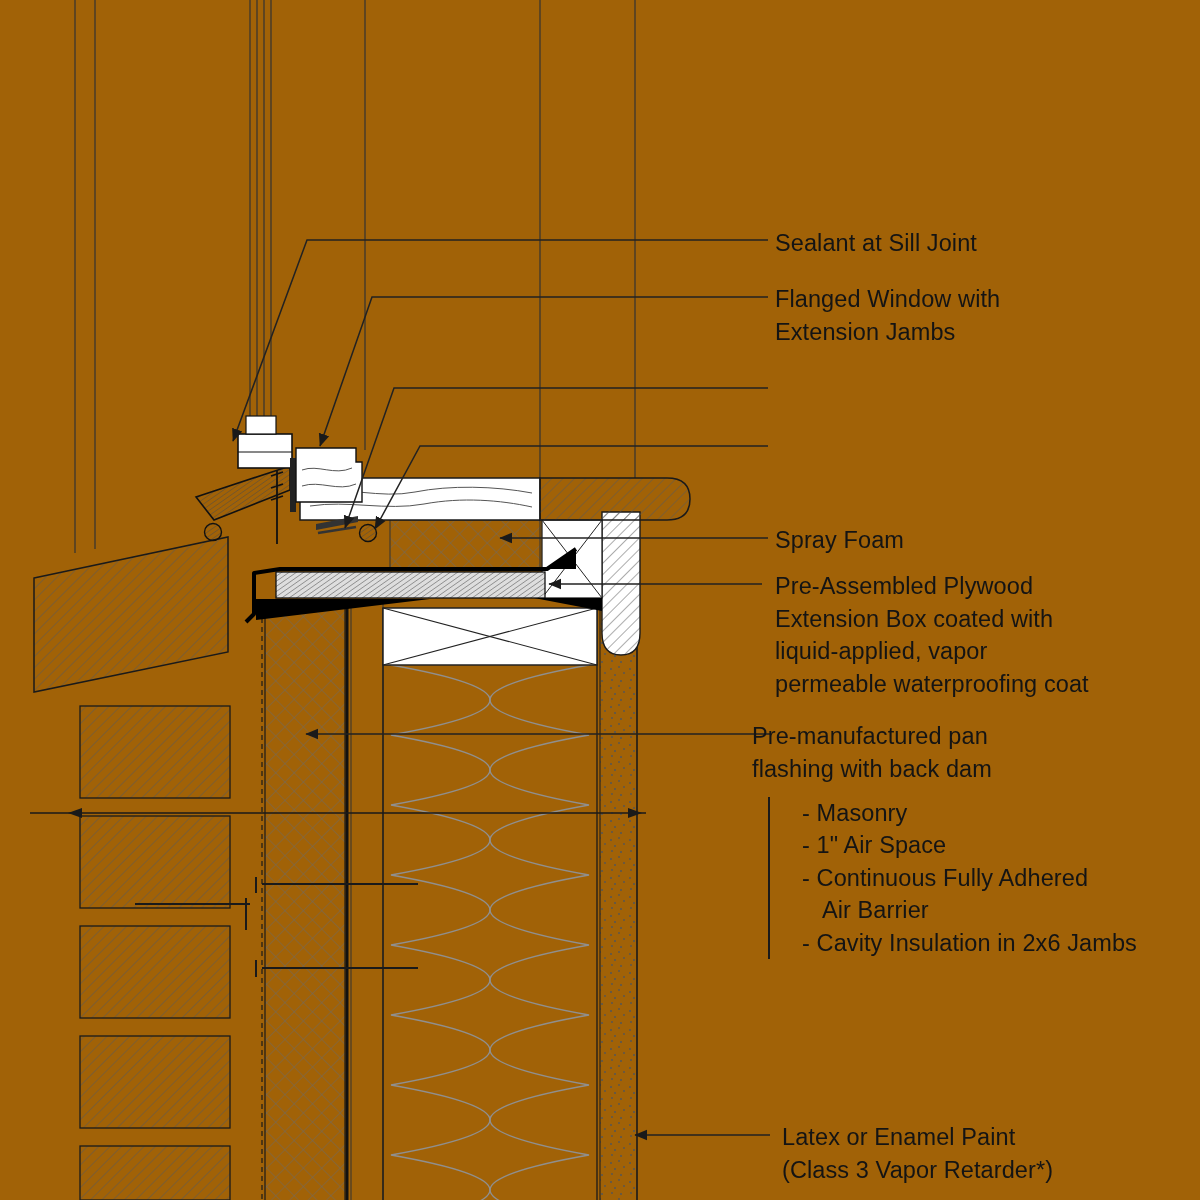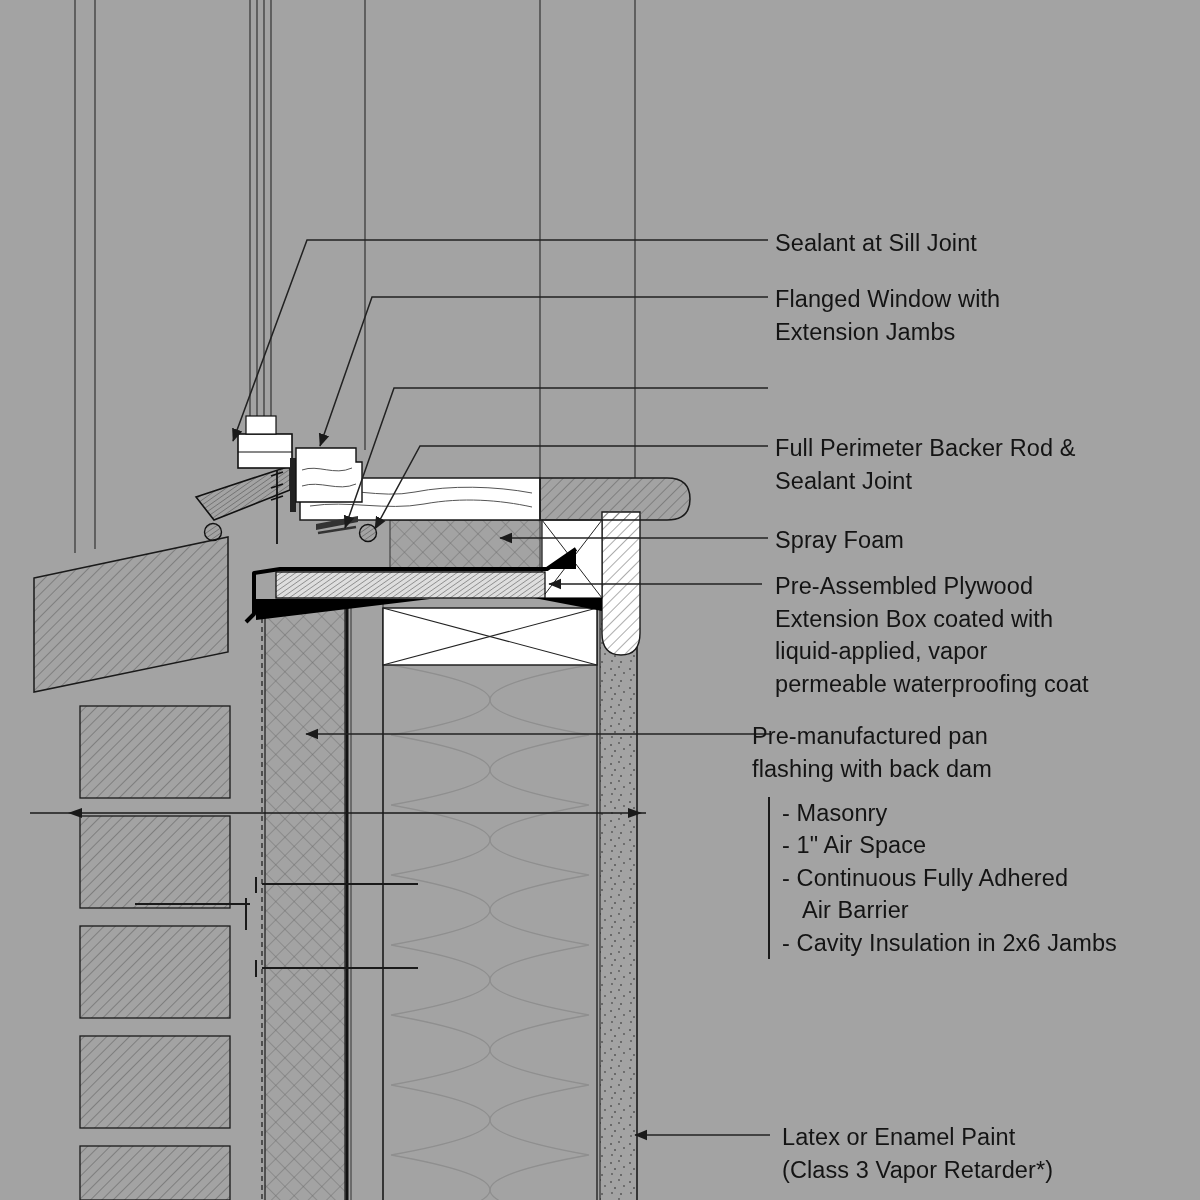--- a/index.html
+++ b/index.html
@@ -1,21 +1,21 @@
 <!DOCTYPE html>
 <html><head>
 <meta charset="utf-8">
 <style>
   html,body{margin:0;padding:0;background:#fff;}
-  .canvas{position:relative;width:1200px;height:1200px;background:#a3a3a3;overflow:hidden;
+  .canvas{position:relative;width:1200px;height:1200px;background:#a16207;overflow:hidden;
           font-family:"Liberation Sans",sans-serif;}
   .canvas svg{position:absolute;left:0;top:0;}
   .label{position:absolute;left:775px;font-size:23.5px;line-height:32.5px;color:#141414;
          white-space:pre-wrap;letter-spacing:.1px;}
-  .assembly{position:absolute;left:768px;top:797px;border-left:2px solid #1a1a1a;padding-left:12px;}
+  .assembly{position:absolute;left:768px;top:797px;border-left:2px solid #1a1a1a;padding-left:32px;}
   .assembly .item{font-size:23.5px;line-height:32.4px;color:#141414;white-space:pre-wrap;letter-spacing:.1px;}
 </style>
 </head>
 <body>
 
 <div class="canvas">
 
 <svg width="1200" height="1200" viewBox="0 0 1200 1200">
   <defs>
     <pattern id="hatch" width="8" height="8" patternUnits="userSpaceOnUse" patternTransform="rotate(45)">
@@ -178,22 +178,20 @@
     <path d="M768,538 H500" marker-end="url(#arr)"></path>
     <path d="M762,584 H549" marker-end="url(#arr)"></path>
     <path d="M770,734 H306" marker-end="url(#arr)"></path>
     <path d="M770,1135 H635" marker-end="url(#arr)"></path>
   </g>
 </svg>
 
 <div class="label" style="top:227px">Sealant at Sill Joint</div>
 <div class="label" style="top:283px">Flanged Window with
 Extension Jambs</div>
-<div class="label" style="top:432px">Full Perimeter Backer Rod &amp;
-Sealant Joint</div>
 <div class="label" style="top:524px">Spray Foam</div>
 <div class="label" style="top:570px">Pre-Assembled Plywood
 Extension Box coated with
 liquid-applied, vapor
 permeable waterproofing coat</div>
 <div class="label" style="top:720px;left:752px">Pre-manufactured pan
 flashing with back dam</div>
 
 <div class="assembly">
   <div class="item">- Masonry</div>

